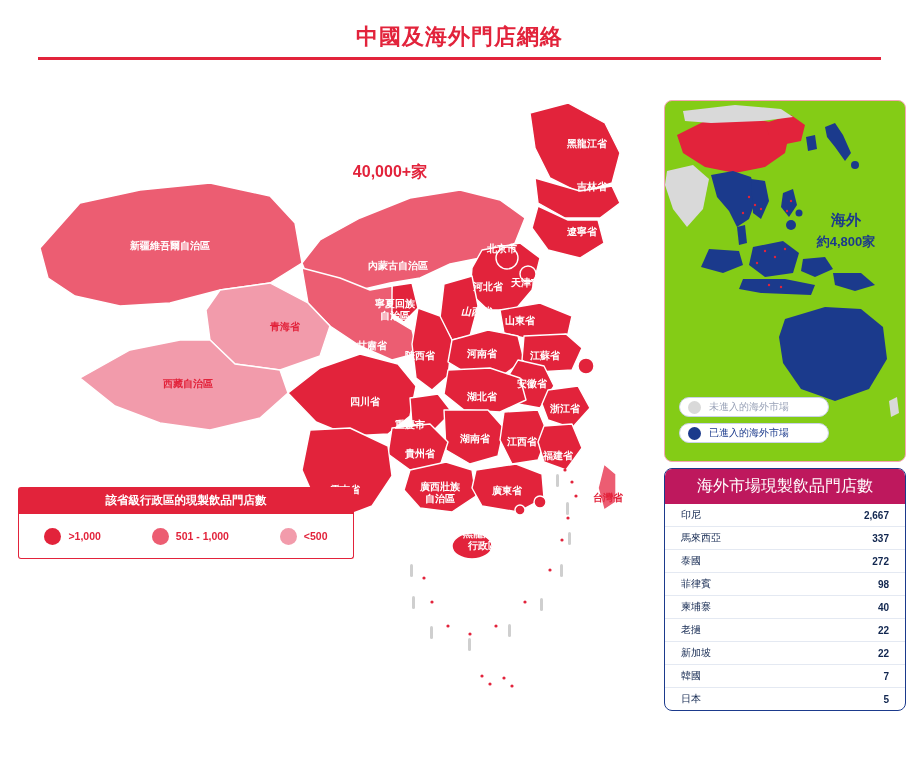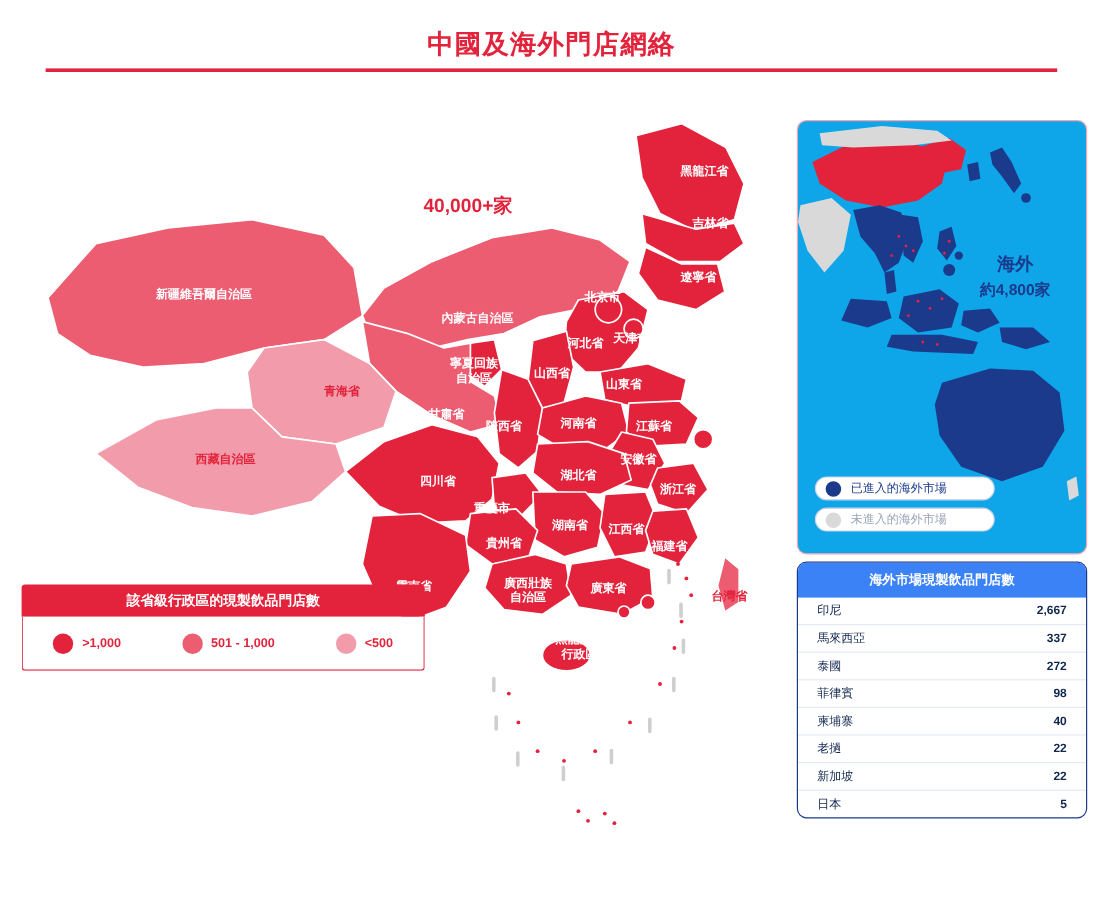--- a/index.html
+++ b/index.html
@@ -117,21 +117,21 @@
 
   
   .overseas-panel {
     position: absolute;
     left: 664px;
     top: 100px;
     width: 240px;
     height: 360px;
     border: 1px solid #f4a6b3;
     border-radius: 8px;
-    background: #0ea5e9;
+    background: #84cc16;
   }
   .overseas-headline {
     position: absolute;
     right: 14px;
     top: 110px;
     width: 90px;
     text-align: center;
     color: #1b3a8c;
     font-weight: bold;
   }
@@ -173,24 +173,24 @@
     position: absolute;
     left: 664px;
     top: 468px;
     width: 240px;
     border: 1px solid #1b3a8c;
     border-radius: 8px;
     overflow: hidden;
     background: #ffffff;
   }
   .table-head {
-    background: #3b82f6;
+    background: #be185d;
     color: #ffffff;
-    font-size: 11px;
-    font-weight: bold;
+    font-size: 16px;
+    font-weight: normal;
     text-align: center;
     padding: 7px 0;
   }
   .table-row {
     display: flex;
     justify-content: space-between;
     align-items: center;
     padding: 4px 16px;
     font-size: 10px;
     color: #11264f;
@@ -334,21 +334,21 @@
       </div>
       <div class="map-label" style="left: 442px; top: 165px; width: 80px;">
         <div>北京市</div>
       </div>
       <div class="map-label" style="left: 466px; top: 199px; width: 80px;">
         <div>天津市</div>
       </div>
       <div class="map-label" style="left: 428px; top: 203px; width: 80px;">
         <div>河北省</div>
       </div>
-      <div class="map-label" style="left: 400px; top: 228px; width: 80px;">
+      <div class="map-label" style="left: 416px; top: 228px; width: 80px; font-style: italic;">
         <div>山西省</div>
       </div>
       <div class="map-label" style="left: 460px; top: 237px; width: 80px;">
         <div>山東省</div>
       </div>
       <div class="map-label" style="left: 335px; top: 220px; width: 80px;">
         <div>寧夏回族</div>
         <div>自治區</div>
       </div>
       <div class="map-label dark" style="left: 225px; top: 243px; width: 80px;">
@@ -495,26 +495,26 @@
     </g>
   </svg>
 
   <div class="overseas-headline">
     <div class="l1">海外</div>
     <div class="l2">約4,800家</div>
   </div>
 
   <div class="ov-legend" id="ov-legend">
       <div class="ov-legend-row">
+        <span class="ov-dot not-entered"></span>
+        <span class="ov-legend-text muted">未進入的海外市場</span>
+      </div>
+      <div class="ov-legend-row">
         <span class="ov-dot entered"></span>
         <span class="ov-legend-text">已進入的海外市場</span>
-      </div>
-      <div class="ov-legend-row">
-        <span class="ov-dot not-entered"></span>
-        <span class="ov-legend-text muted">未進入的海外市場</span>
       </div>
     </div>
 </div>
 
 <div class="table-panel">
   <div class="table-head">海外市場現製飲品門店數</div>
   <div id="table-body">
       <div class="table-row">
         <span class="country">印尼</span>
         <span class="count">2,667</span>
@@ -537,17 +537,21 @@
       </div>
       <div class="table-row">
         <span class="country">老撾</span>
         <span class="count">22</span>
       </div>
       <div class="table-row">
         <span class="country">新加坡</span>
         <span class="count">22</span>
       </div>
       <div class="table-row">
+        <span class="country">韓國</span>
+        <span class="count">7</span>
+      </div>
+      <div class="table-row">
         <span class="country">日本</span>
         <span class="count">5</span>
       </div>
     </div>
 </div>
 
 </body></html>

